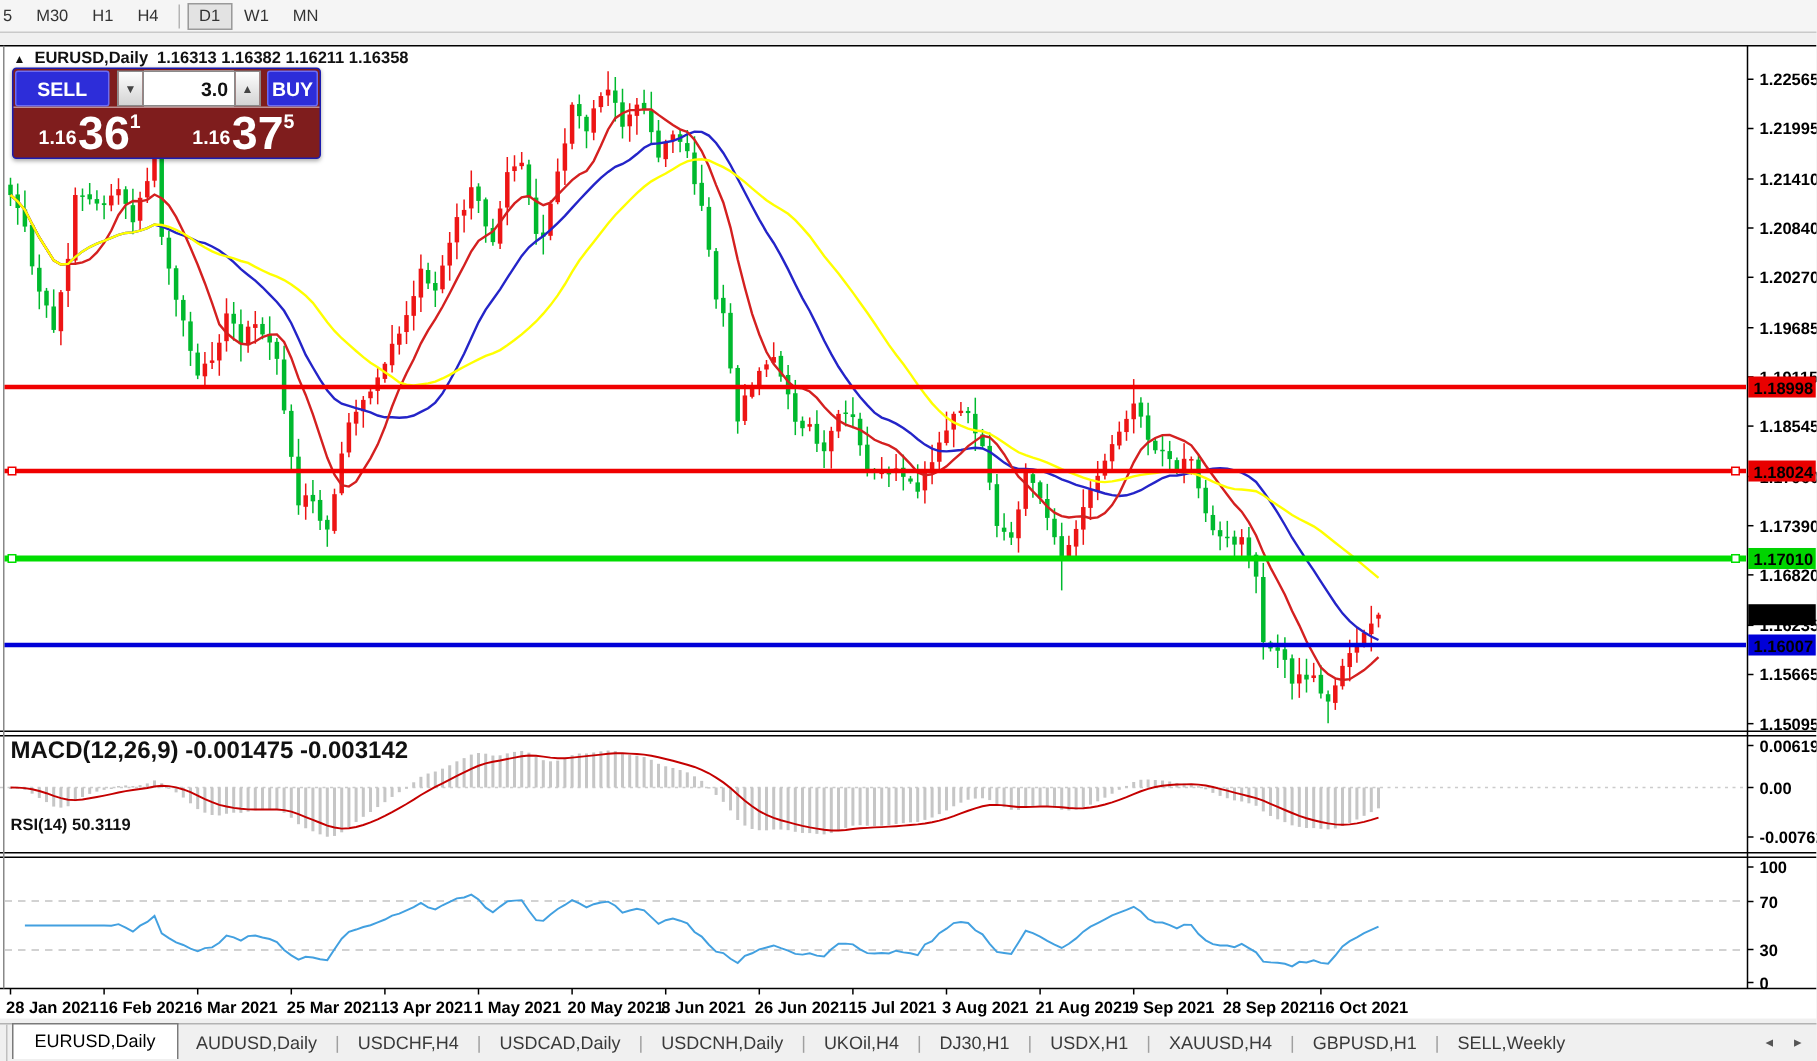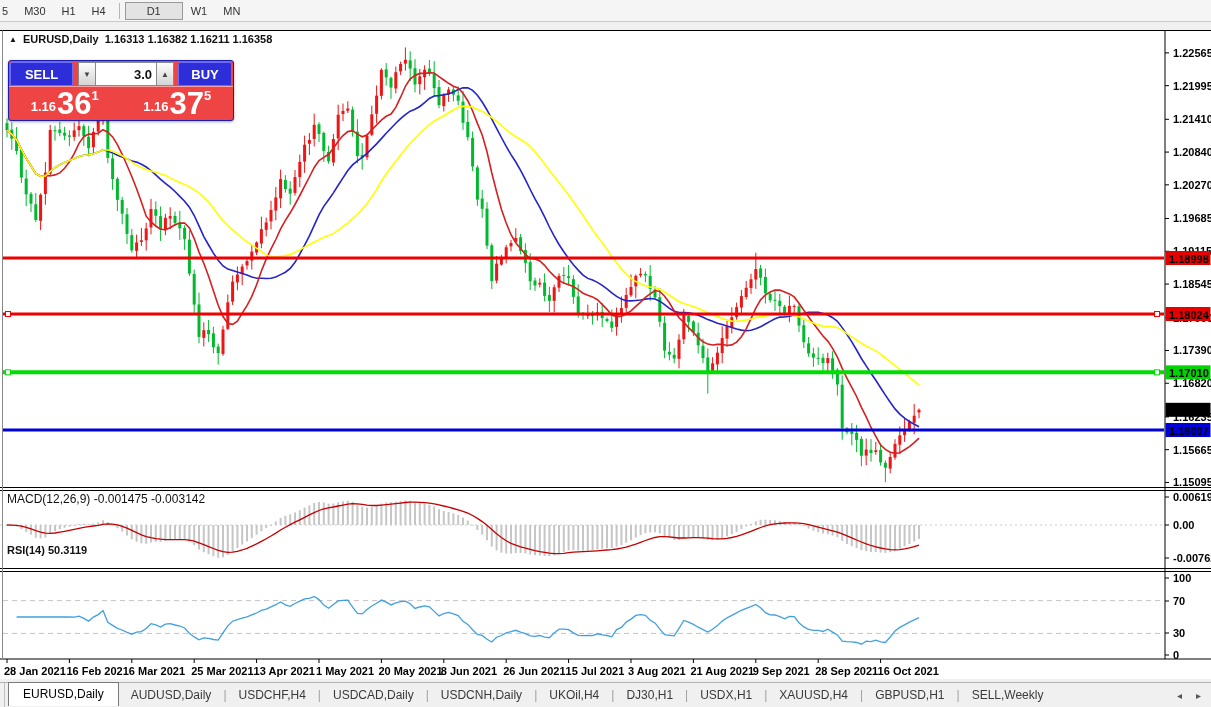--- a/index.html
+++ b/index.html
@@ -3,33 +3,33 @@
 <meta charset="utf-8">
 <style>
   * { margin:0; padding:0; box-sizing:border-box; }
   html,body { width:1211px; height:707px; overflow:hidden; background:#f0f0f0;
               font-family:"Liberation Sans", sans-serif; }
   
   #tf-toolbar { position:absolute; left:0; top:0; width:1211px; height:22px;
     background:#f5f5f5; border-bottom:1px solid #c9c9c9; display:flex; align-items:center; }
   .tf { font-size:11px; color:#333; padding:3px 8px; cursor:default; }
   .tf.first { padding-left:2px; }
-  .tf.active { background:#e3e3e3; border:1px solid #9a9a9a; padding:2px 21px; }
+  .tf.active { background:#e3e3e3; border:1px solid #9a9a9a; padding:2px 7px; }
   .tf-sep { width:1px; height:16px; background:#b5b5b5; margin:0 5px; }
   
   #chart-window { position:absolute; left:0; top:22px; width:1211px; height:660px; }
   svg text { font-family:"Liberation Sans", sans-serif; font-size:11px; font-weight:700; fill:#000; }
   #chart-title { position:absolute; left:9px; top:11px; font-size:11px; font-weight:700;
     color:#111; display:flex; align-items:center; gap:6px; z-index:5; }
   #chart-title .tri { font-size:8px; }
-  #macd-label { position:absolute; left:7px; top:470px; font-size:12px; font-weight:400; color:#111; z-index:5;}
+  #macd-label { position:absolute; left:7px; top:470px; font-size:16px; font-weight:700; color:#111; z-index:5;}
   #rsi-label  { position:absolute; left:7px; top:522px; font-size:11px; font-weight:700; color:#111; z-index:5;}
   
-  #trade-panel { position:absolute; left:8px; top:38px; width:226px; height:61px;
-    background:#ef4444; border:1px solid #1c1cae; border-radius:3px; z-index:6;
+  #trade-panel { position:absolute; left:8px; top:23px; width:206px; height:61px;
+    background:#7f1d1d; border:1px solid #1c1cae; border-radius:3px; z-index:6;
     box-shadow:0 1px 3px rgba(0,0,0,.35); }
   #tp-row1 { display:flex; height:25px; align-items:stretch; padding:1px 1px 0 1px; }
   .tp-btn { color:#fff; font-size:13px; font-weight:700; display:flex; align-items:center;
     justify-content:center; background:#2d2dd9; border:1px solid #6b6bf2; border-radius:2px;
     cursor:pointer; }
   #sell-btn { flex:0 0 63px; }
   #buy-btn  { flex:1; margin-left:4px; }
   .spin-btn { width:18px; background:linear-gradient(#fdfdfd,#d4d4d4); border:1px solid #8a8a8a;
     color:#444; font-size:8px; display:flex; align-items:center; justify-content:center; cursor:pointer; }
   #vol-input { width:60px; border:1px solid #8a8a8a; border-left:none; border-right:none;

